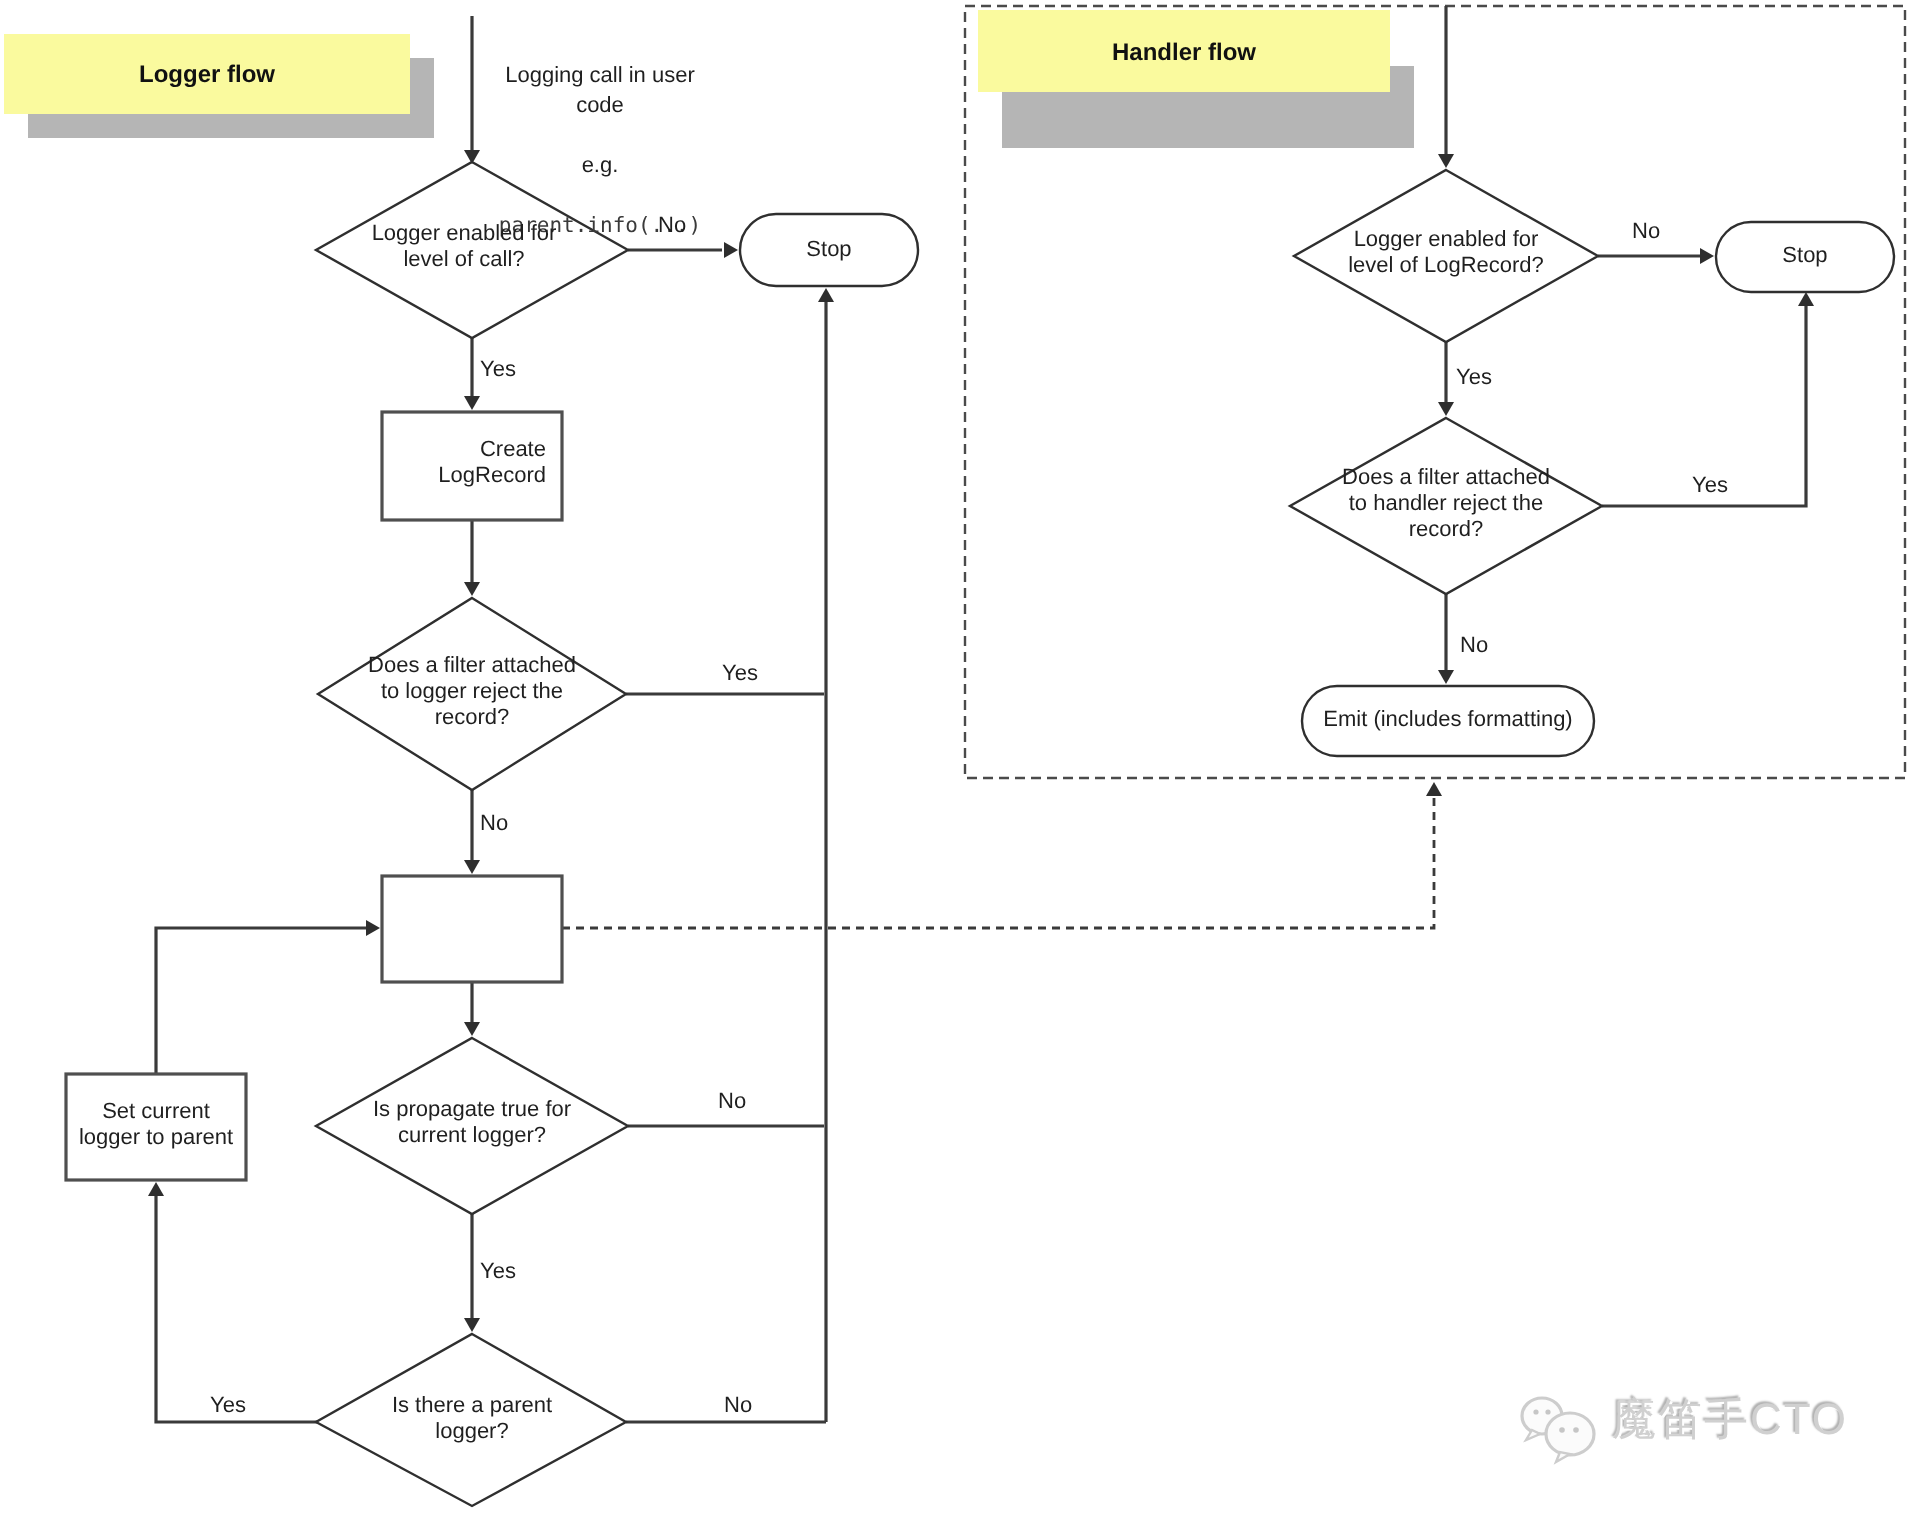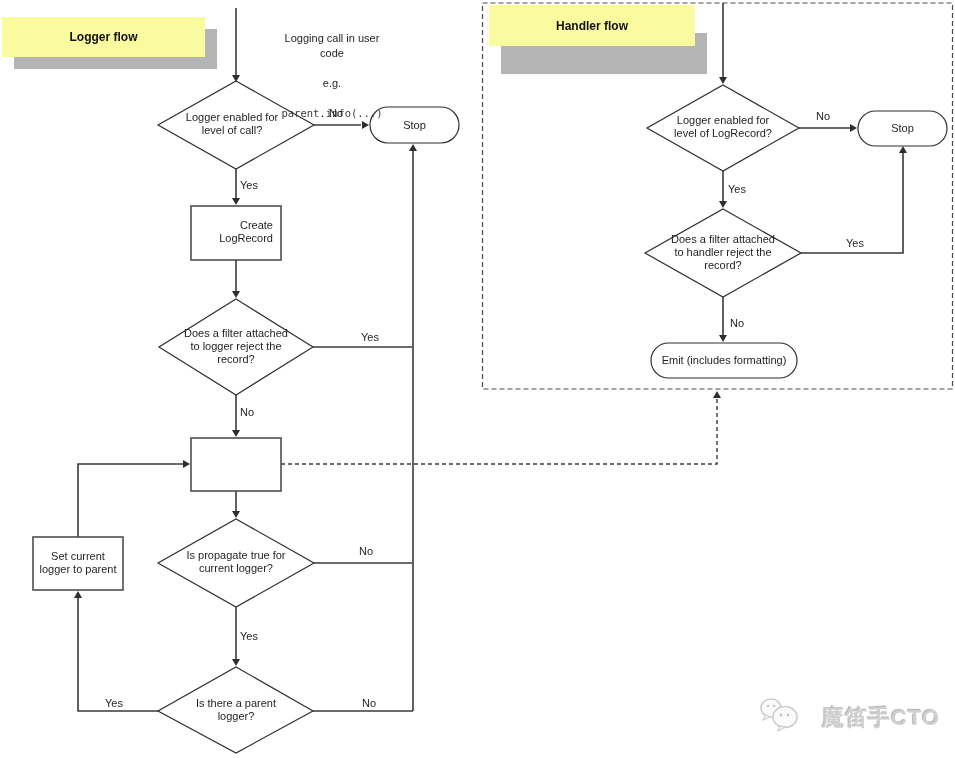--- a/index.html
+++ b/index.html
@@ -13,23 +13,23 @@
     white-space:pre-line;color:#1f1f1f;
   }
   .edge-label{position:absolute;font-size:11px;line-height:13px;color:#1f1f1f;}
   .oval-text{position:absolute;font-size:11px;text-align:center;color:#1f1f1f;}
   .mono{font-family:"DejaVu Sans Mono","Liberation Mono",monospace;font-size:10.5px;color:#3a3a3a;}
   .flow-label-shadow{position:absolute;background:#b5b5b5;}
   .flow-label{
     position:absolute;background:#fafa9e;font-size:12px;font-weight:bold;
     text-align:left;color:#111;display:flex;align-items:center;justify-content:center;
   }
-  .entry-note{position:absolute;text-align:center;font-size:11px;line-height:15px;white-space:pre-line;margin-left:32px;}
+  .entry-note{position:absolute;text-align:center;font-size:11px;line-height:15px;white-space:pre-line;}
   .watermark{
-    position:absolute;left:758px;top:695px;display:flex;align-items:flex-end;gap:22px;font-weight:bold;
+    position:absolute;left:758px;top:695px;display:flex;align-items:flex-start;gap:6px;
   }
   .watermark-text{
     font-size:22px;letter-spacing:1px;color:#d0d0d0;
     text-shadow:1px 1px 0 #ffffff,-1px -1px 1px #b0b0b0;
     font-family:"Liberation Sans",sans-serif;
   }
 </style>
 </head>
 <body>
 

